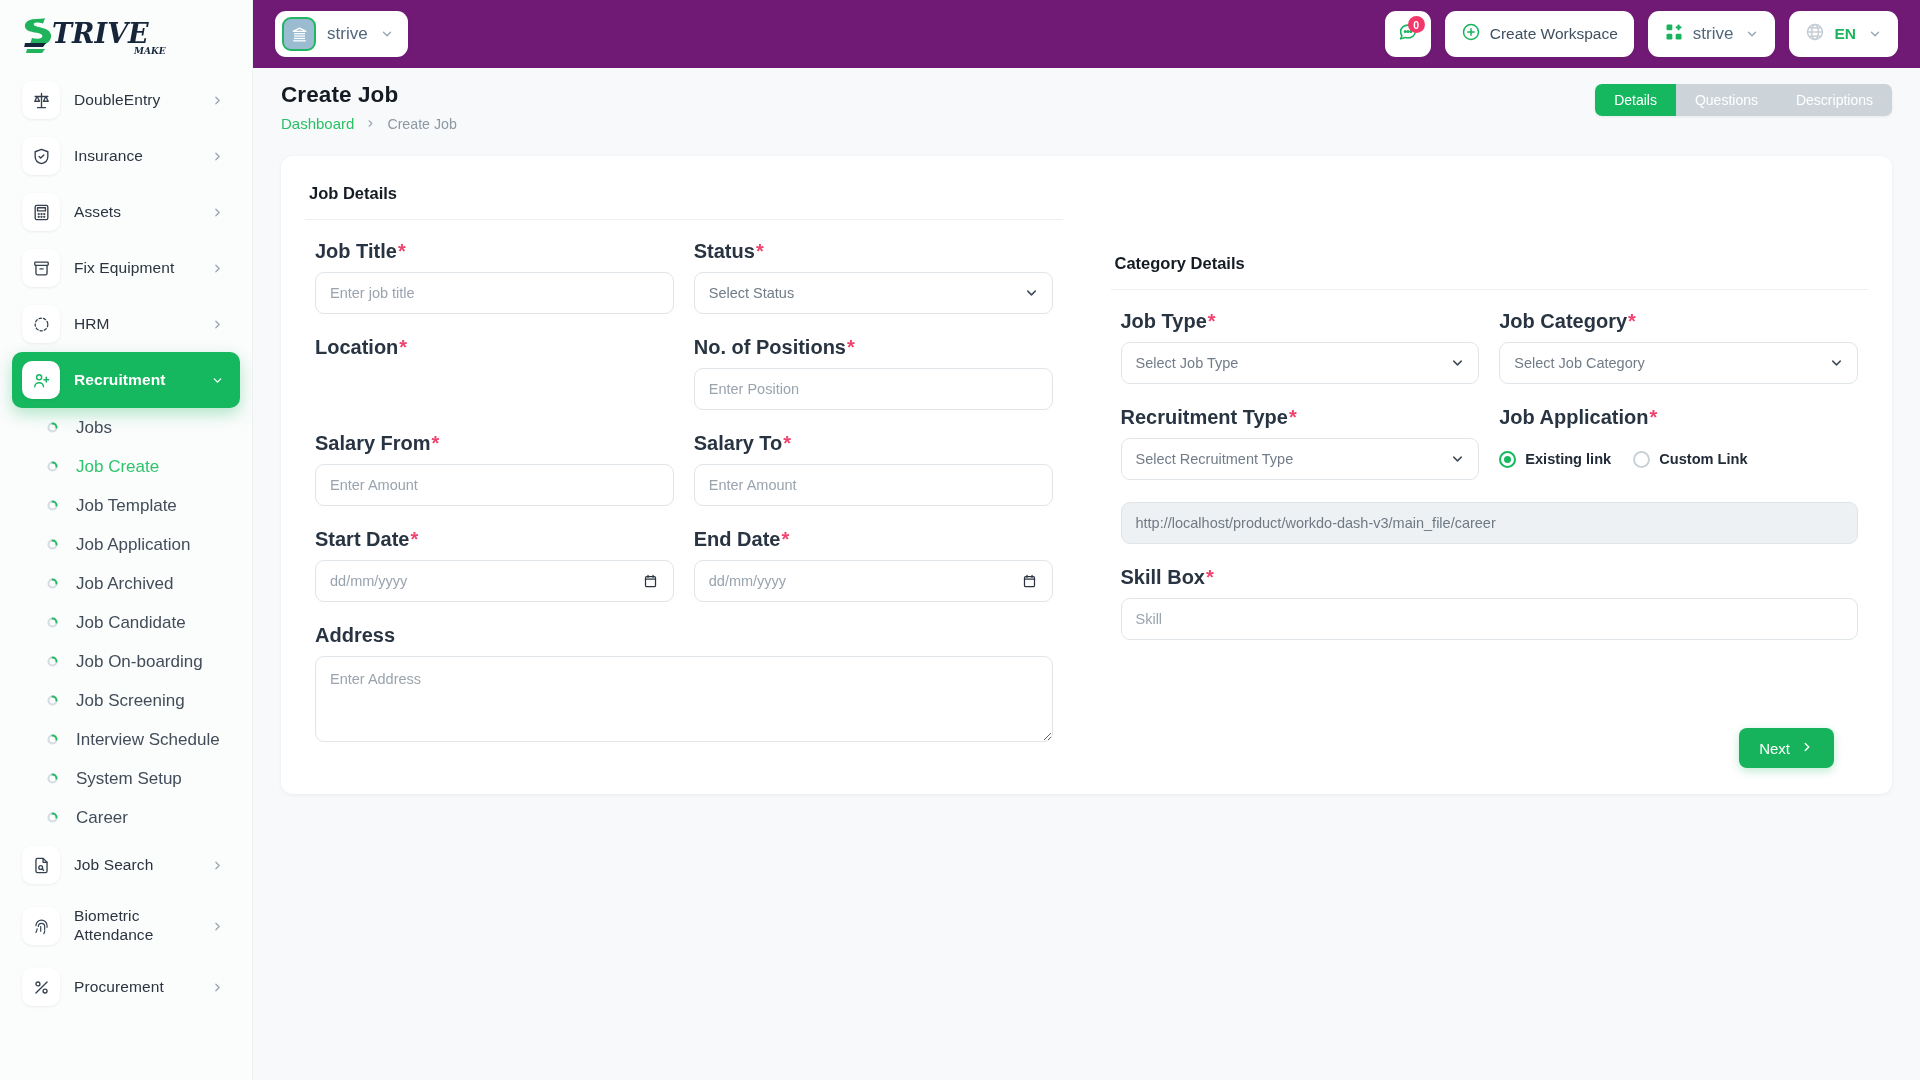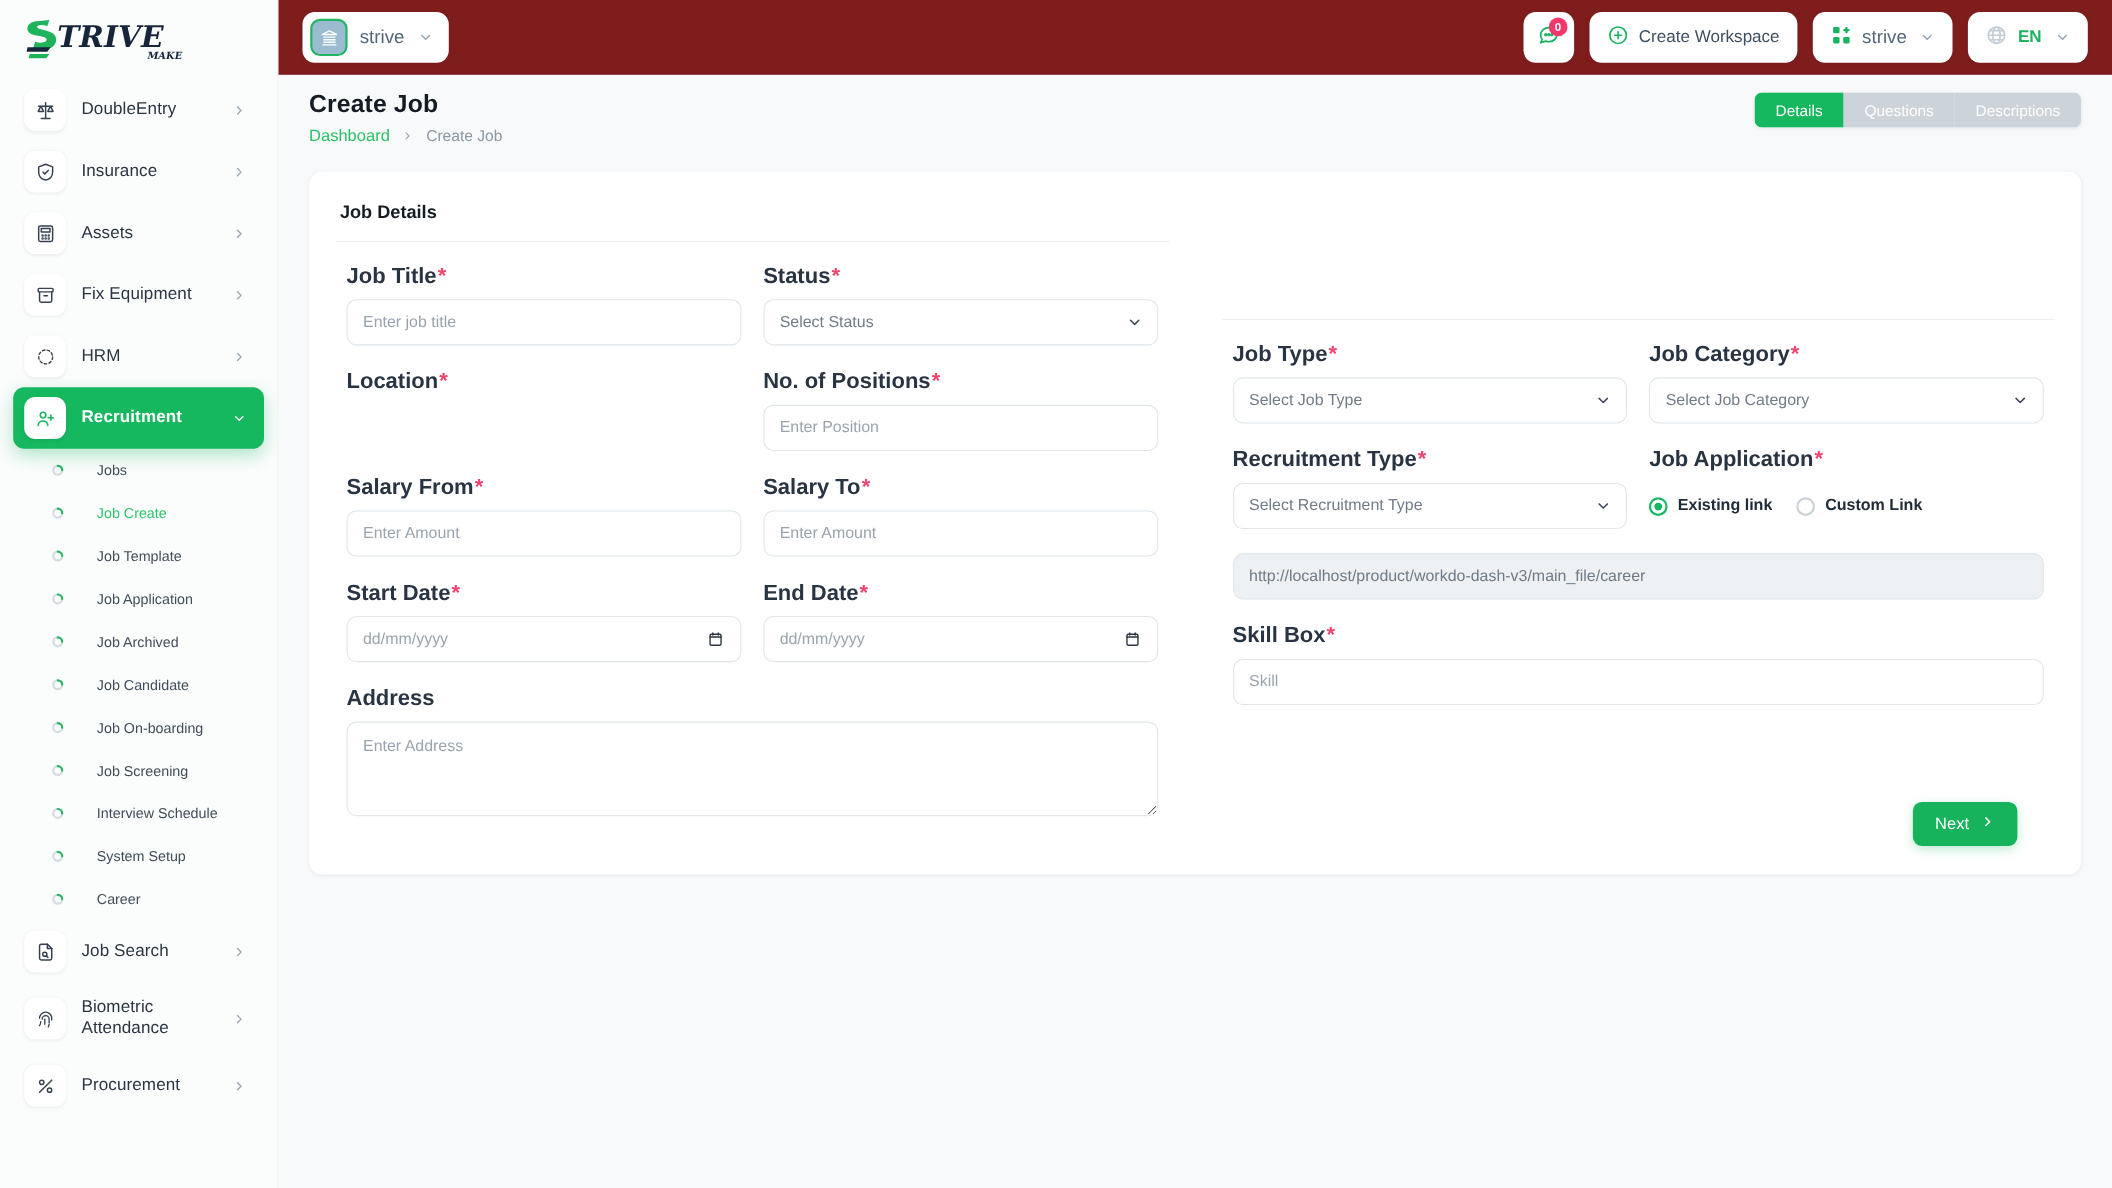--- a/index.html
+++ b/index.html
@@ -73,40 +73,40 @@
     height: 39px;
     padding-left: 46px;
     cursor: pointer;
   }
   .sub-item .dot {
     width: 12px; height: 12px;
     flex: 0 0 12px;
     display:flex; align-items:center; justify-content:center;
   }
   .sub-item .sub-label {
-    margin-left: 30px;
-    font-size: 13px;
+    margin-left: 18px;
+    font-size: 17px;
     color: #424d59;
   }
   .sub-item.current .sub-label { color: #2ec46c; }
 
   
   .main {
     flex: 1 1 auto;
     height: 1080px;
     position: relative;
     overflow: hidden;
     background: #f7f9fa;
   }
 
   .topbar {
     height: 68px;
     display: flex; align-items: center;
     padding: 0 22px 0 22px;
-    background: #7f1d1d;
+    background: #701a75;
   }
   .ws-pill {
     display: flex; align-items: center;
     background: #ffffff;
     border-radius: 11px;
     height: 46px;
     padding: 0 14px 0 7px;
     box-shadow: 0 1px 4px rgba(20,40,60,.07);
     cursor: pointer;
   }
@@ -740,20 +740,21 @@
 
       <div class="row">
         <div class="fld full">
           <label class="lbl"><span>Address</span></label>
           <textarea class="ta" placeholder="Enter Address" style=""></textarea>
         </div>
       </div>
     </div>
 
     <div class="col right">
+      <div class="sec-title">Category Details</div>
       <div class="sec-rule"></div>
 
       <div class="row">
         <div class="fld">
           <label class="lbl"><span>Job Type</span><span class="req">*</span></label>
           <div class="sel-wrap">
             <select class="sel">
               <option>Select Job Type</option>
             </select>
             <span class="sel-chev">

